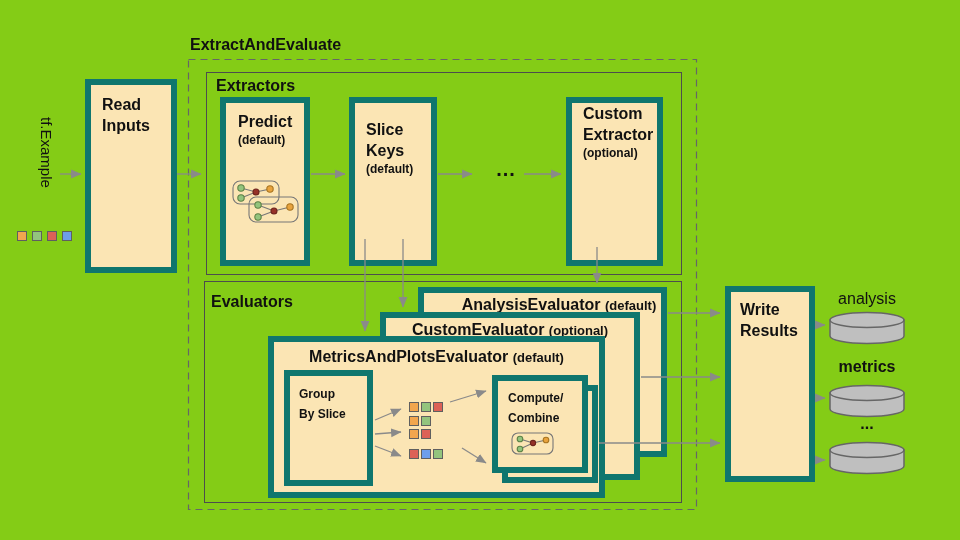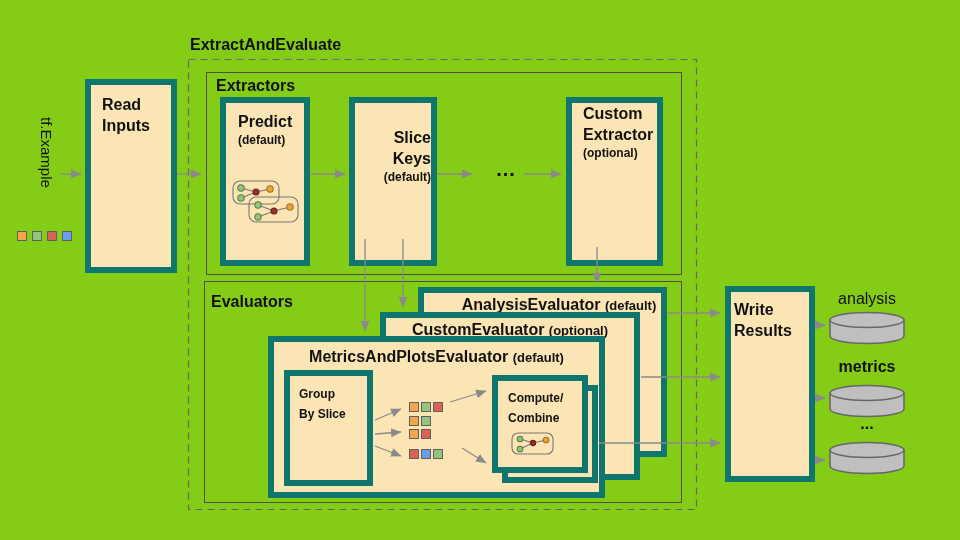--- a/index.html
+++ b/index.html
@@ -52,21 +52,21 @@
   </div>
 
   <div class="node" style="left:220px;top:97px;width:90px;height:169px;">
     <div style="padding:8px 0 0 12px;">
       <div class="lbl b16">Predict</div>
       <div class="lbl q12">(default)</div>
     </div>
   </div>
 
   <div class="node" style="left:349px;top:97px;width:88px;height:169px;">
-    <div style="padding:24px 0 0 11px;text-align:right;">
+    <div style="padding:16px 0 0 11px;">
       <div class="lbl b16">Slice</div>
       <div class="lbl b16">Keys</div>
       <div class="lbl q12">(default)</div>
     </div>
   </div>
 
   <div class="dots" style="position:absolute;left:490px;top:158px;width:32px;text-align:center;">...</div>
 
   <div class="node" style="left:566px;top:97px;width:97px;height:169px;">
     <div style="padding:0 0 0 11px;">
@@ -129,21 +129,21 @@
 
   <div class="node" style="left:502px;top:385px;width:96px;height:98px;"></div>
   <div class="node" style="left:492px;top:375px;width:96px;height:98px;">
     <div style="padding:7px 0 0 10px;">
       <div class="lbl b15">Compute/</div>
       <div class="lbl b15">Combine</div>
     </div>
   </div>
 
   <div class="node" style="left:725px;top:286px;width:90px;height:196px;">
-    <div style="padding:7px 0 0 3px;">
+    <div style="padding:7px 0 0 9px;">
       <div class="lbl b16">Write</div>
       <div class="lbl b16">Results</div>
     </div>
   </div>
 
   <div class="plain16" style="position:absolute;left:827px;top:289px;width:80px;text-align:center;">analysis</div>
   <div class="plain16" style="position:absolute;left:827px;top:357px;width:80px;text-align:center;font-weight:bold;">metrics</div>
   <div class="plain16" style="position:absolute;left:827px;top:414px;width:80px;text-align:center;font-weight:bold;">...</div>
 
   <svg id="overlay" width="960" height="540" viewBox="0 0 960 540">

